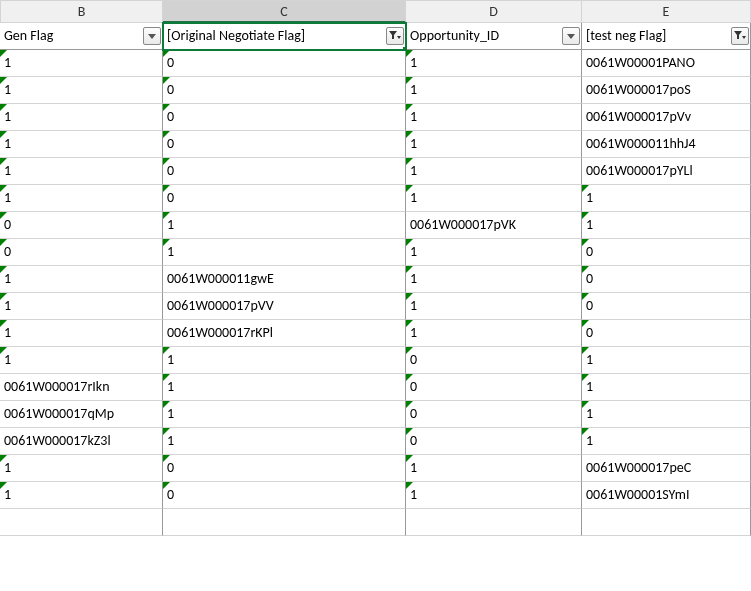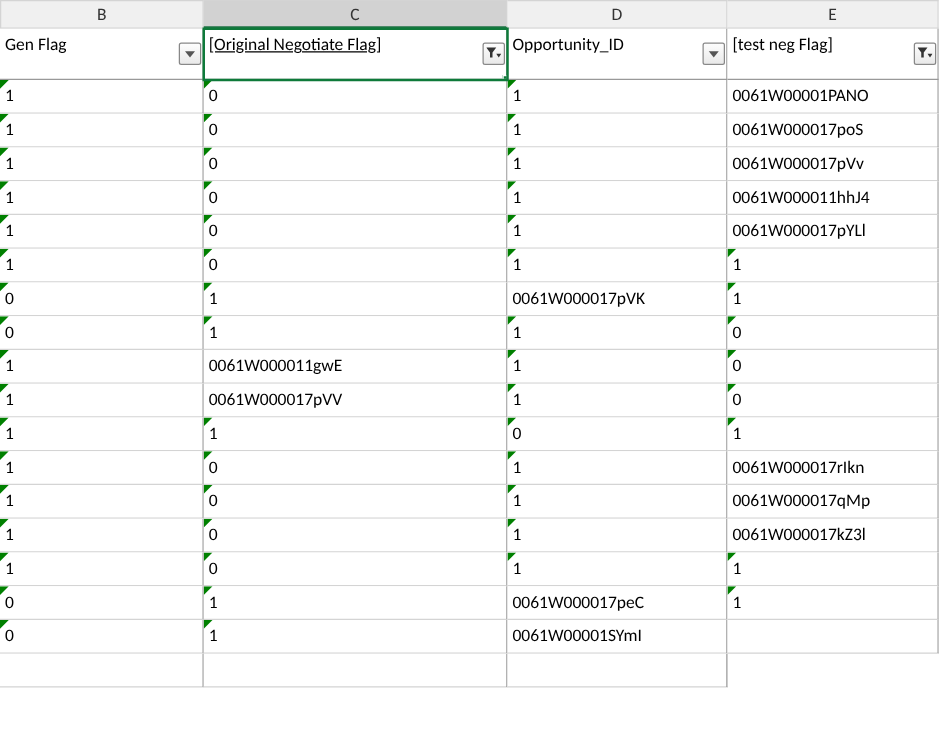--- a/index.html
+++ b/index.html
@@ -30,33 +30,32 @@
   .col-header:first-child { border-left: 1px solid #d4d4d4; }
   .col-header.active {
     background: #d2d2d2;
     border-bottom: 2px solid #217346;
   }
   .hdr-cell {
     position: relative;
     border: 1px solid #999;
     border-top: none;
     border-left: none;
-    height: 41px;
+    height: 27px;
     line-height: 25px;
     padding: 0 22px 0 4px;
     background: #fff;
     white-space: nowrap;
     overflow: hidden;
     color: #000;
   }
   .hdr-cell.selected {
     outline: 2px solid #0e7a3a;
     outline-offset: -1px;
     z-index: 5;
-    text-decoration: underline;
   }
   .filter-btn {
     position: absolute;
     right: 1px;
     top: 50%;
     transform: translateY(-50%);
     width: 18px;
     height: 18px;
     border: 1px solid #888;
     border-radius: 2px;
@@ -166,20 +165,21 @@
     <div class="data-cell text-tri col-sep"><span>0</span></div>
     <div class="data-cell text-tri col-sep"><span>1</span></div>
     <div class="data-cell col-sep"><span>0061W000011gwE</span></div>
     <div class="data-cell text-tri col-sep"><span>1</span></div>
     <div class="data-cell text-tri col-sep"><span>0</span></div>
     <div class="data-cell text-tri col-sep"><span>1</span></div>
     <div class="data-cell col-sep"><span>0061W000017pVV</span></div>
     <div class="data-cell text-tri col-sep"><span>1</span></div>
     <div class="data-cell text-tri col-sep"><span>0</span></div>
     <div class="data-cell text-tri col-sep"><span>1</span></div>
+    <div class="data-cell col-sep"><span>0061W000017rKPl</span></div>
     <div class="data-cell text-tri col-sep"><span>1</span></div>
     <div class="data-cell text-tri col-sep"><span>0</span></div>
     <div class="data-cell text-tri col-sep"><span>1</span></div>
     <div class="data-cell text-tri col-sep"><span>1</span></div>
     <div class="data-cell text-tri col-sep"><span>0</span></div>
     <div class="data-cell text-tri col-sep"><span>1</span></div>
     <div class="data-cell col-sep"><span>0061W000017rIkn</span></div>
     <div class="data-cell text-tri col-sep"><span>1</span></div>
     <div class="data-cell text-tri col-sep"><span>0</span></div>
     <div class="data-cell text-tri col-sep"><span>1</span></div>

